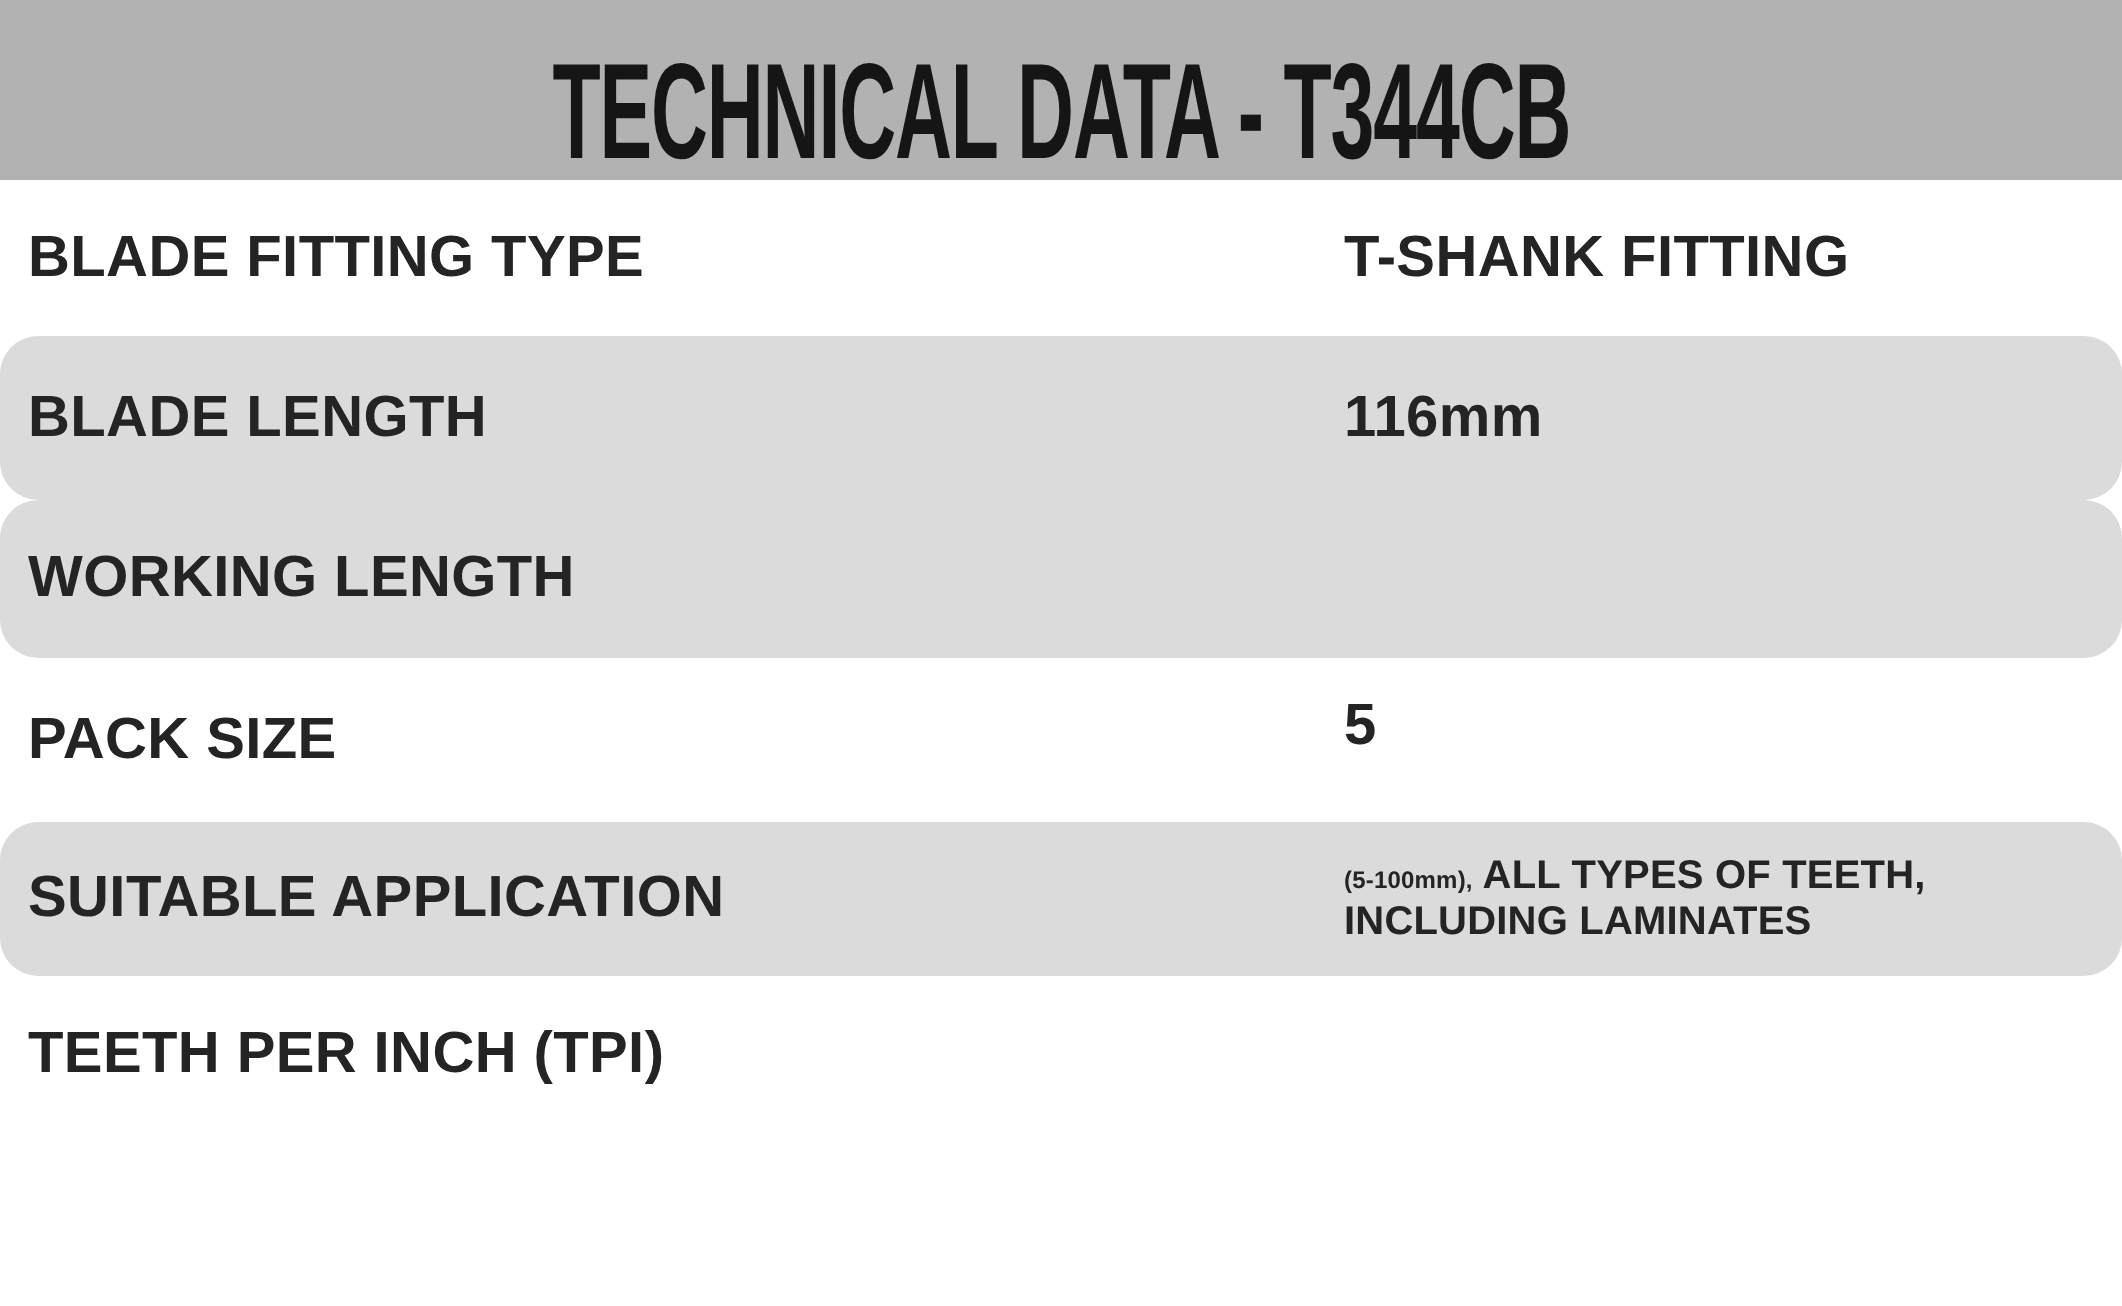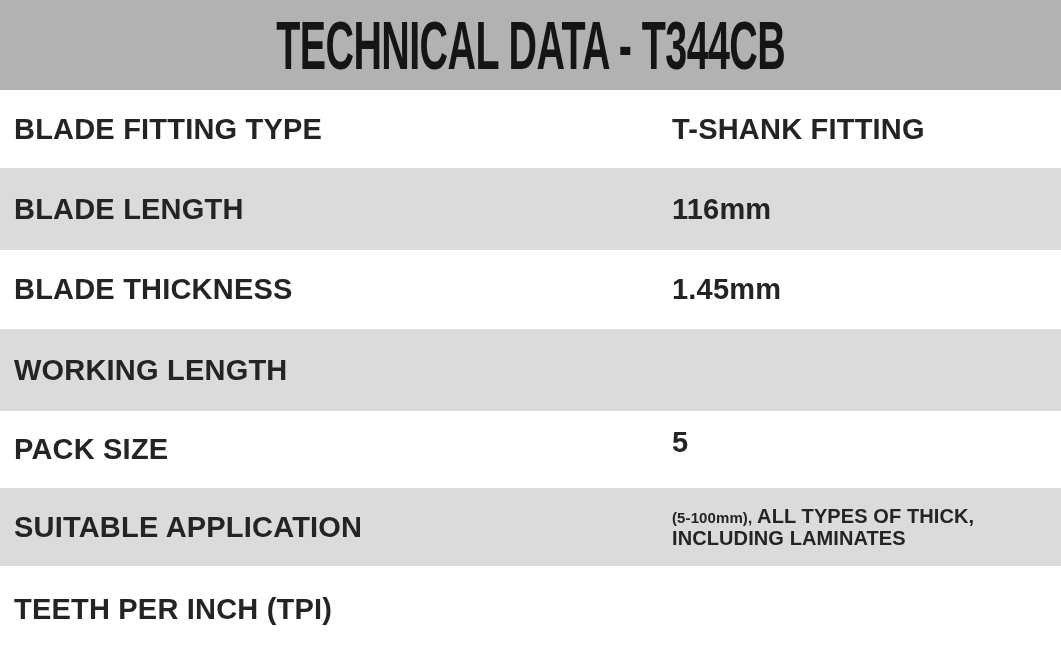--- a/index.html
+++ b/index.html
@@ -6,39 +6,40 @@
   html, body {
     width: 1061px; height: 653px;
     overflow: hidden;
     background: #ffffff;
     font-family: "Liberation Sans", sans-serif;
   }
   
   .header-bar {
     width: 1061px; height: 90px;
     background: #b2b2b2;
-    display: flex; align-items: center; justify-content: center;
+    display: flex; align-items: flex-end; justify-content: center;
   }
   .header-title {
     font-size: 68px;
     font-weight: bold;
     color: #151515;
     white-space: nowrap;
     letter-spacing: -1px;
     transform: scaleX(0.58);
     transform-origin: center center;
     line-height: 1;
   }
   
   .spec-table { width: 1061px; }
   .spec-row {
     display: flex;
     align-items: center;
     width: 1061px;
     background: #ffffff;
+    border-radius: 19px;
   }
   .spec-row.alt { background: #dbdbdb; }
   .spec-row:nth-child(1) { height: 78px; }
   .spec-row:nth-child(2) { height: 82px; }
   .spec-row:nth-child(3) { height: 79px; }
   .spec-row:nth-child(4) { height: 82px; }
   .spec-row:nth-child(5) { height: 77px; }
   .spec-row:nth-child(6) { height: 78px; }
   .spec-row:nth-child(7) { height: 87px; }
   .cell-label {
@@ -60,59 +61,55 @@
   }
   
   .value-raised { transform: translateY(-7px); }
   
   .cell-value.multiline {
     font-size: 20px;
     line-height: 21px;
     letter-spacing: 0.1px;
   }
   .cell-value.multiline .val-line { display: block; white-space: nowrap; }
-  .cell-value.multiline .small-seg { font-size: 15px; }
+  .cell-value.multiline .small-seg { font-size: 12px; }
 </style>
 </head>
 <body>
 
 <div class="header-bar">
   <div class="header-title">TECHNICAL DATA - T344CB</div>
 </div>
 
 <div class="spec-table">
 
   <div class="spec-row">
     <div class="cell-label">BLADE FITTING TYPE</div>
     <div class="cell-value">T-SHANK FITTING</div>
   </div>
 
   <div class="spec-row alt">
     <div class="cell-label">BLADE LENGTH</div>
     <div class="cell-value">116mm</div>
   </div>
 
-  <div class="spec-row">
-    <div class="cell-label">BLADE THICKNESS</div>
-    <div class="cell-value">1.45mm</div>
-  </div>
 
   <div class="spec-row alt">
     <div class="cell-label">WORKING LENGTH</div>
   </div>
 
   <div class="spec-row">
     <div class="cell-label">PACK SIZE</div>
     <div class="cell-value value-raised">5</div>
   </div>
 
   <div class="spec-row alt">
     <div class="cell-label">SUITABLE APPLICATION</div>
     <div class="cell-value multiline">
-      <span class="val-line"><span class="small-seg">(5-100mm),</span><span> ALL TYPES OF THICK,</span></span>
+      <span class="val-line"><span class="small-seg">(5-100mm),</span><span> ALL TYPES OF TEETH,</span></span>
       <span class="val-line">INCLUDING LAMINATES</span>
     </div>
   </div>
 
   <div class="spec-row">
     <div class="cell-label">TEETH PER INCH (TPI)</div>
     <div class="cell-value"></div>
   </div>
 
 </div>

